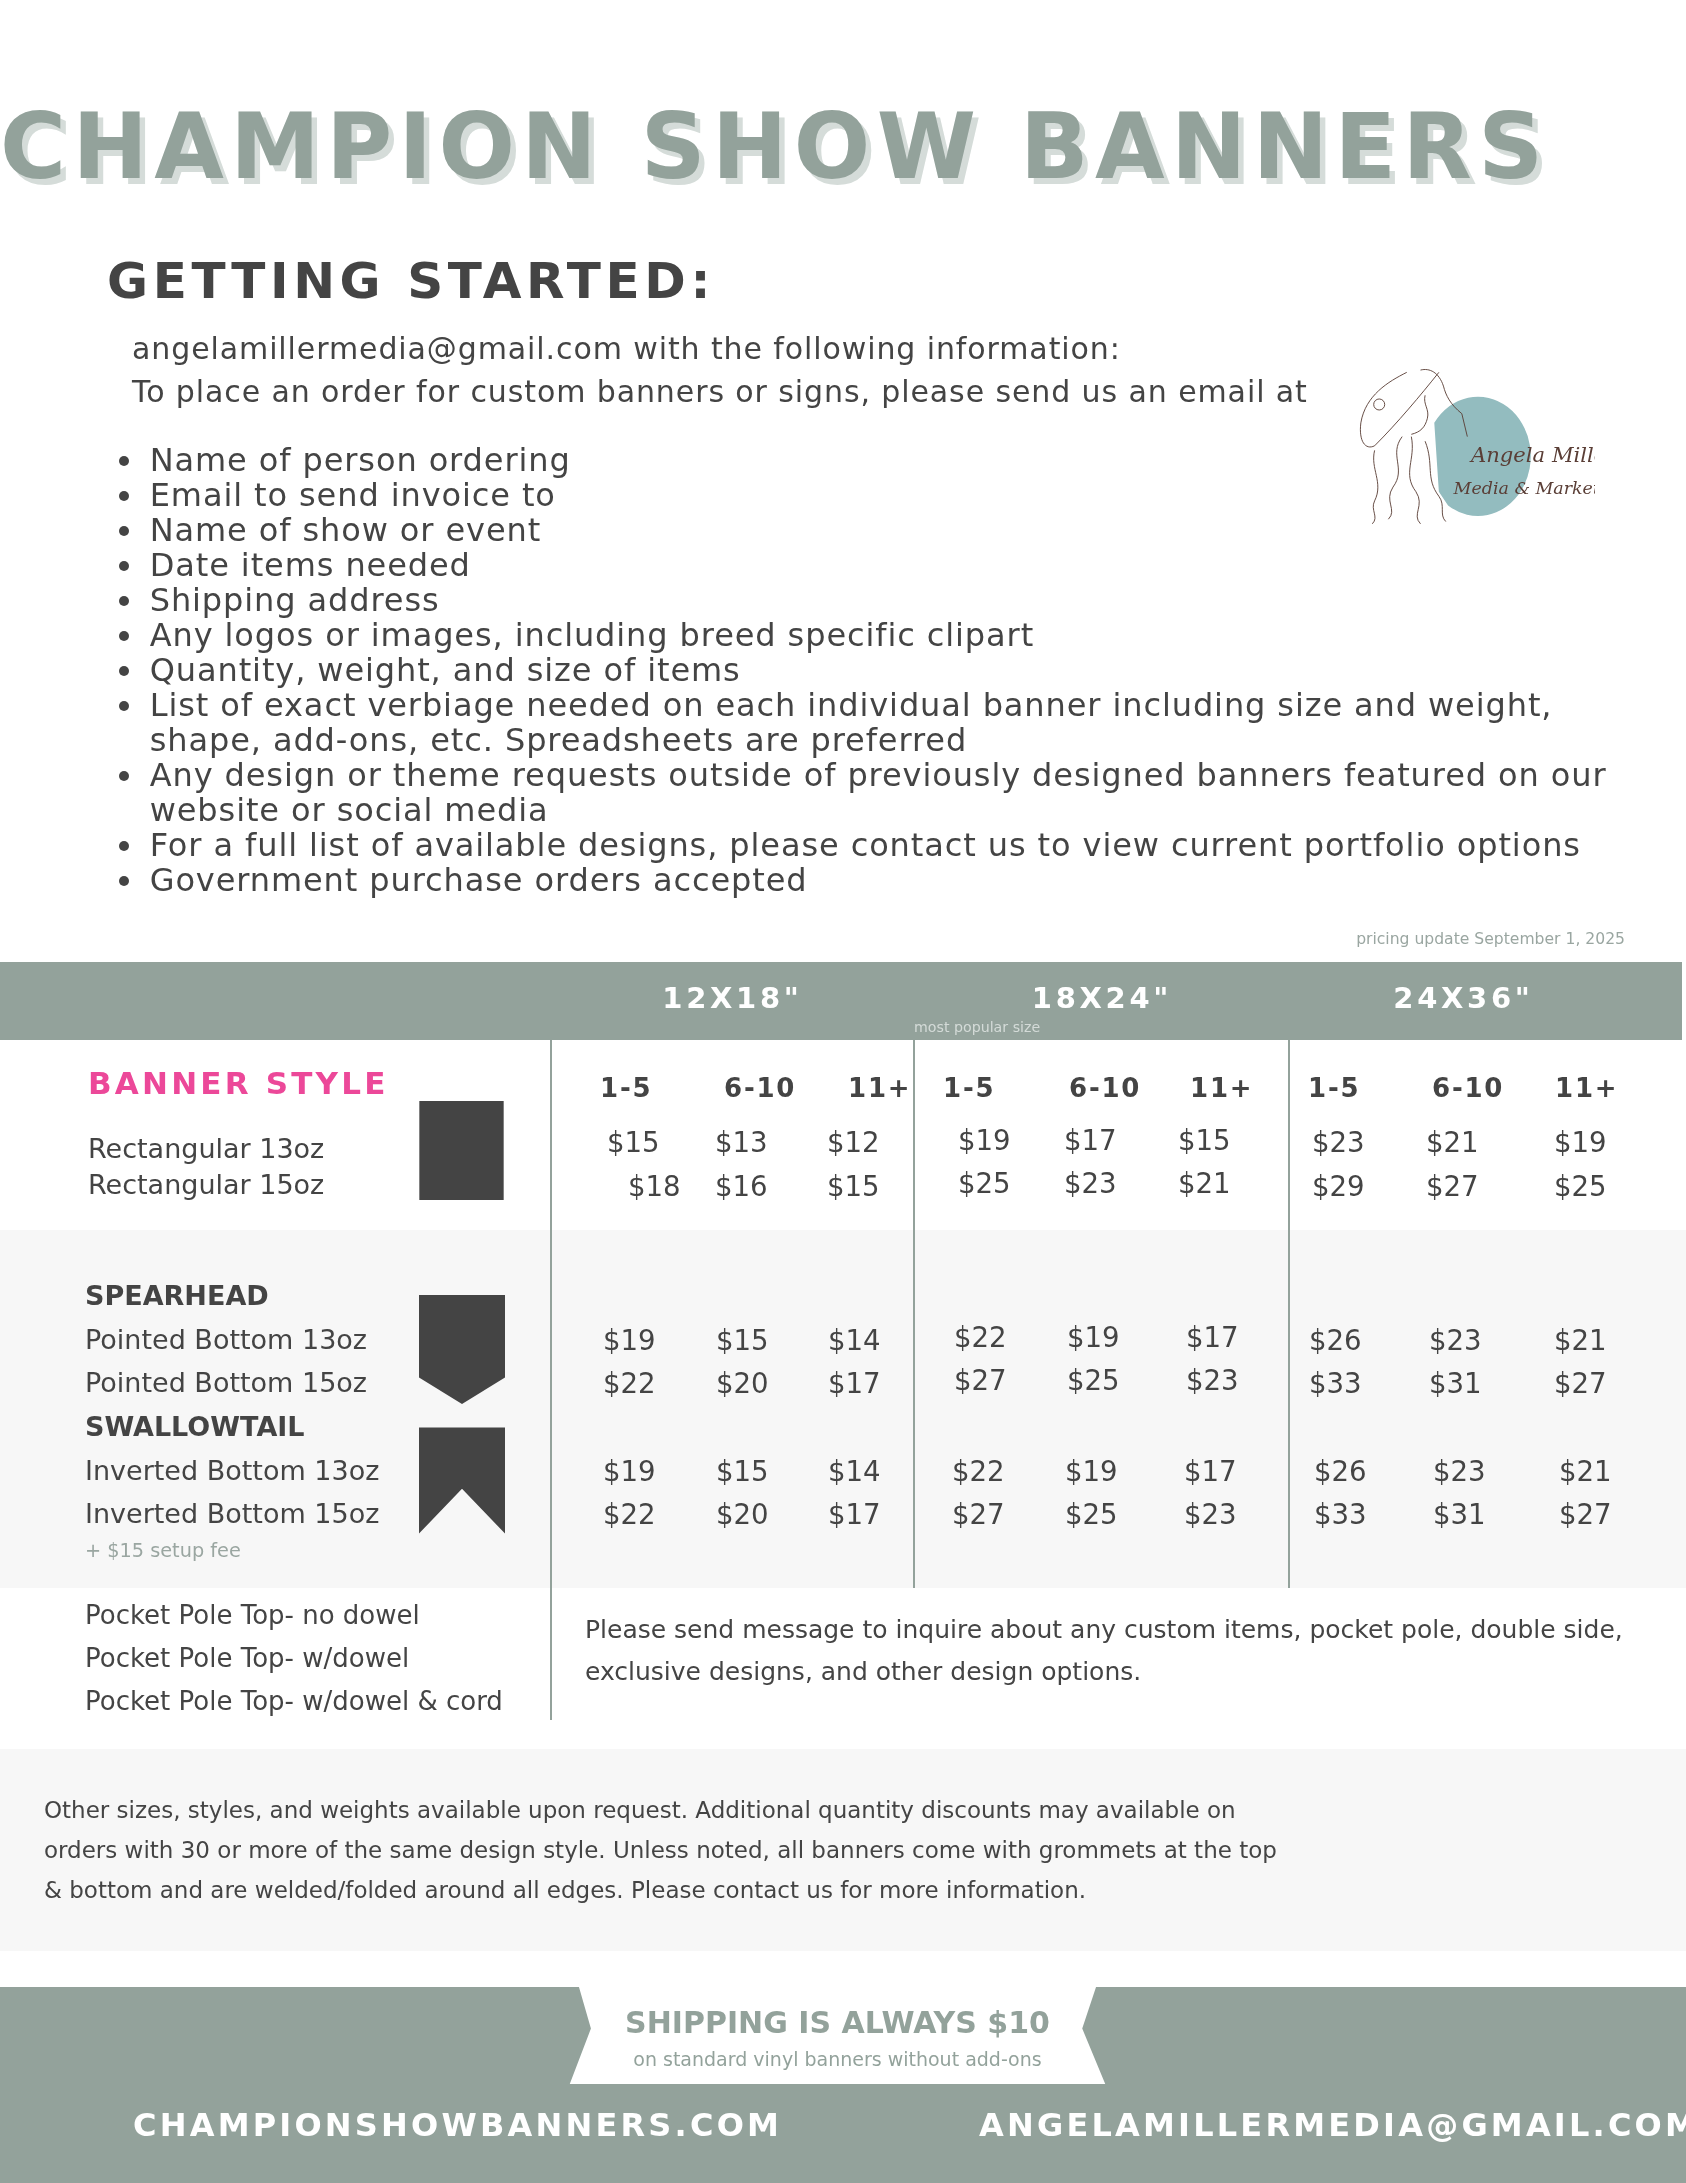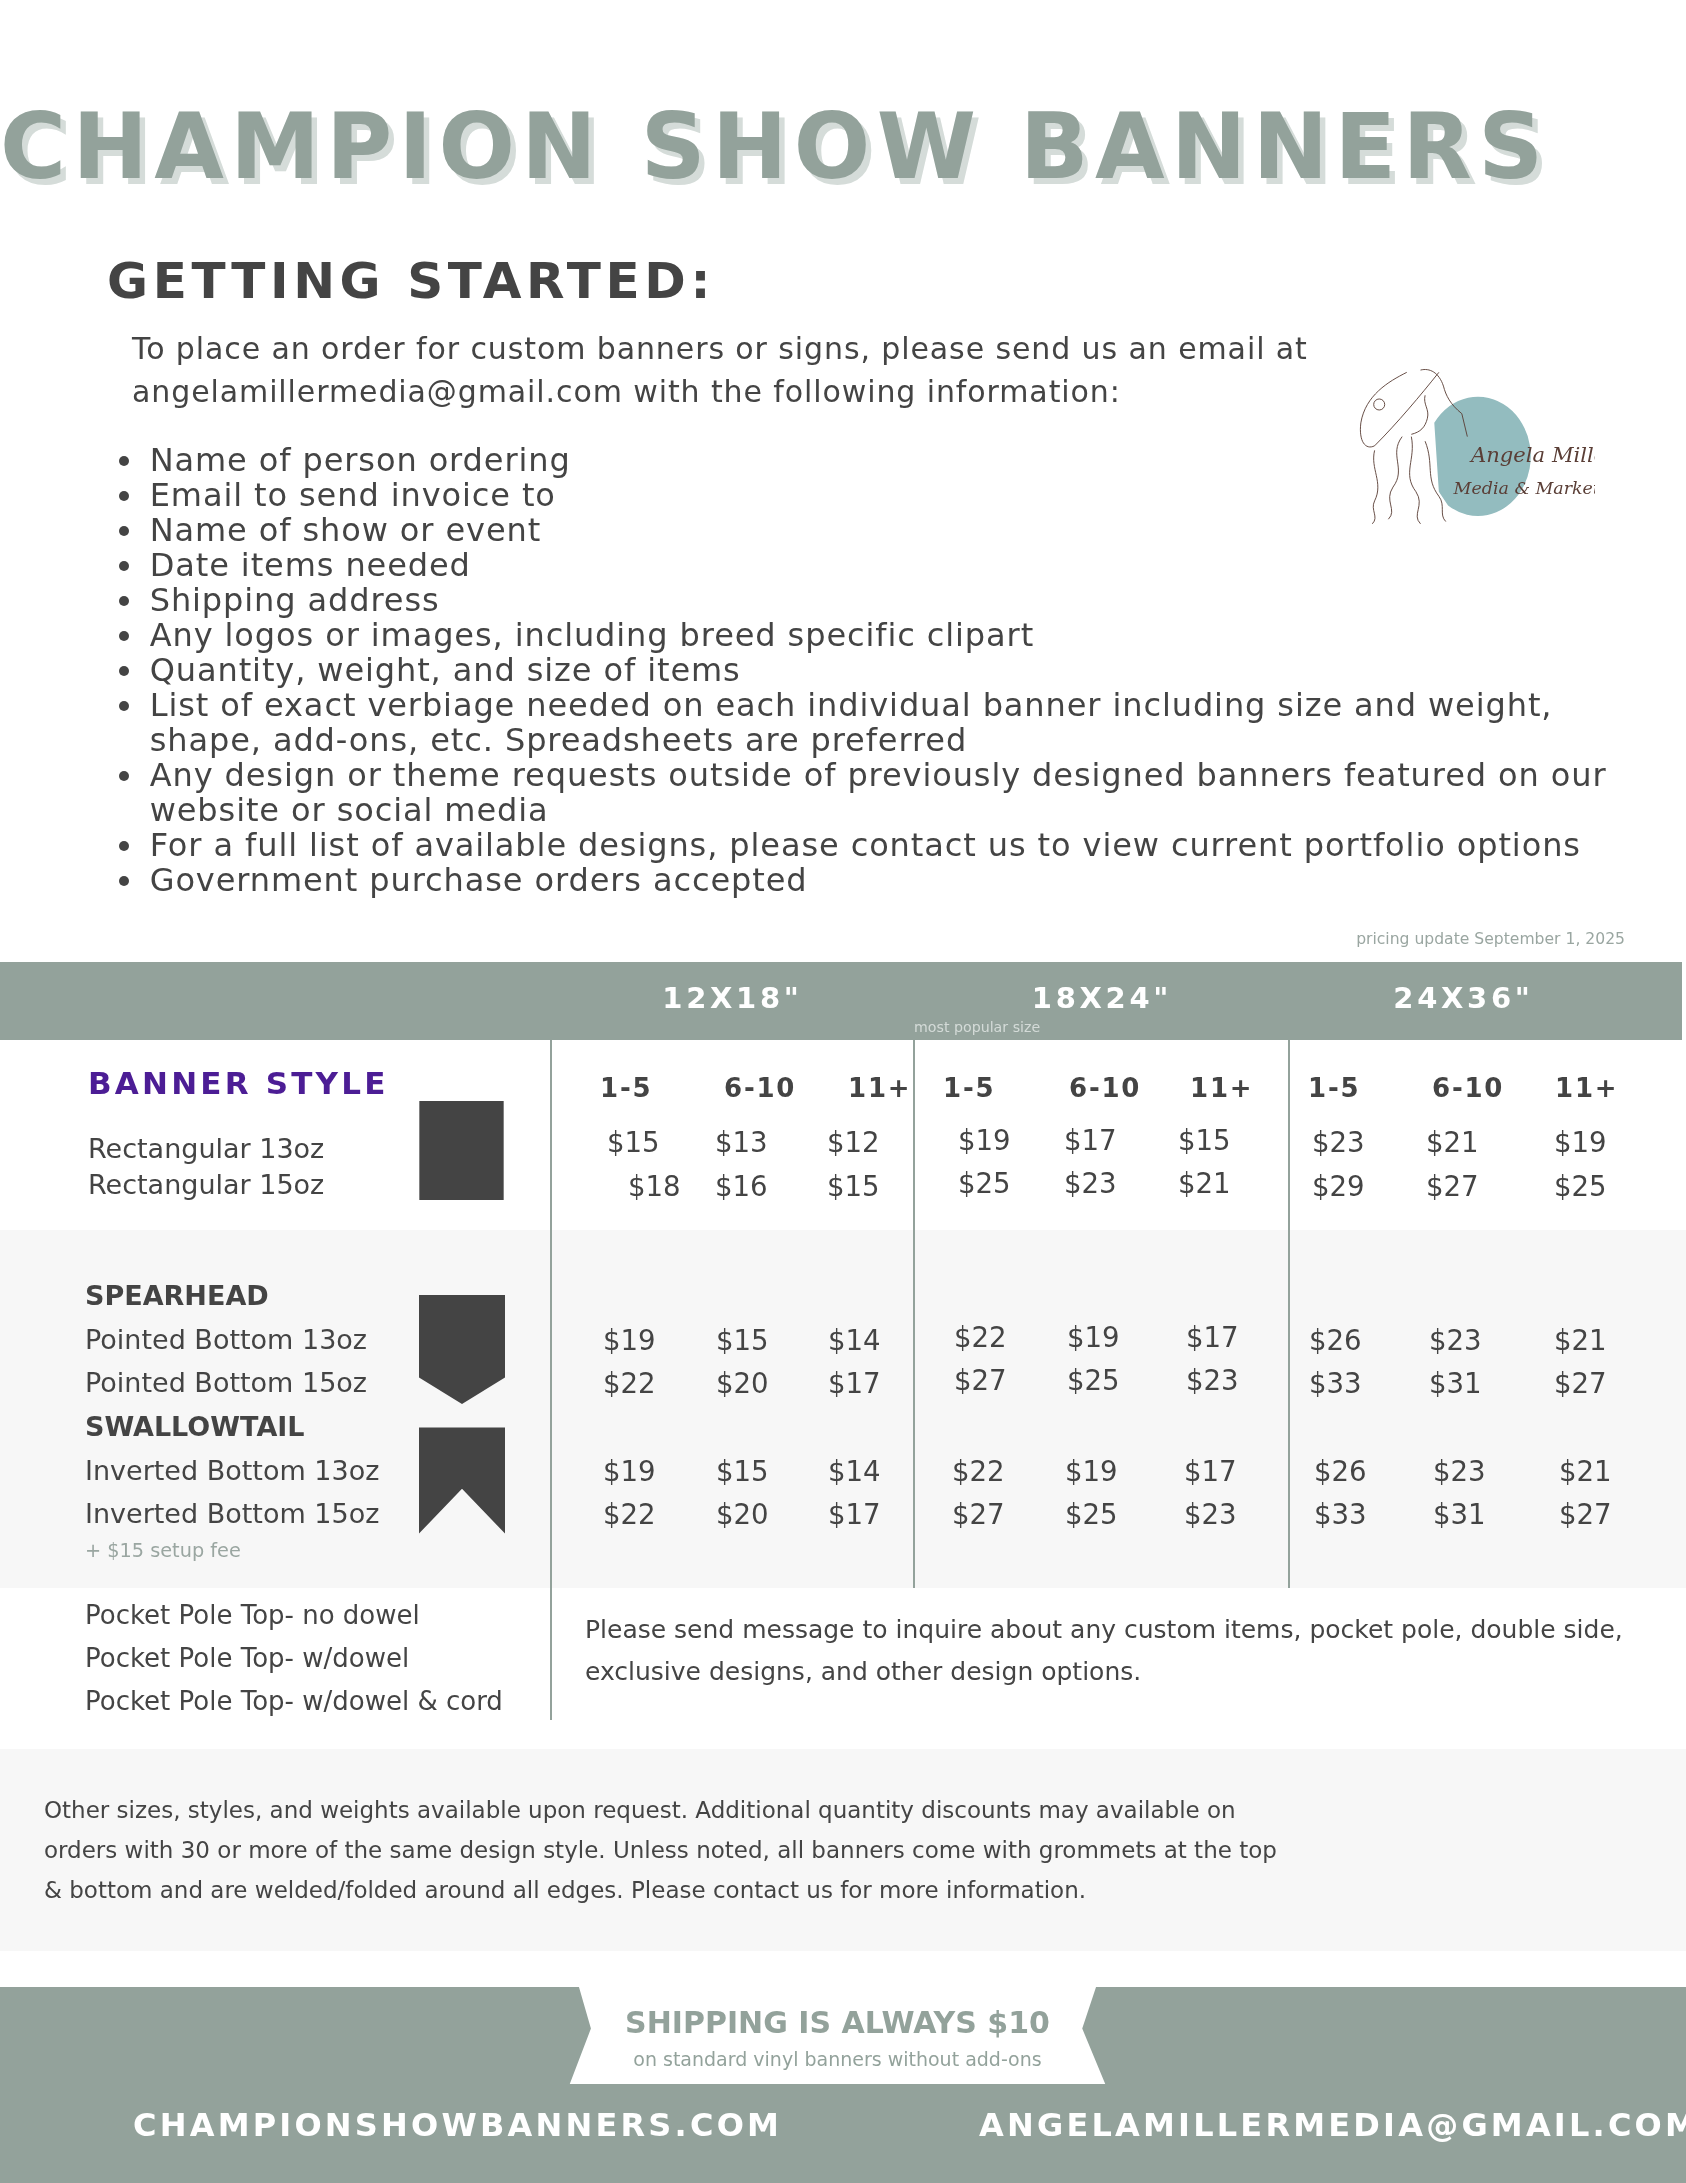--- a/index.html
+++ b/index.html
@@ -19,41 +19,41 @@
   .size-label { top:981px; font-size:29px; font-weight:bold; letter-spacing:3.7px; color:#ffffff; text-align:center; }
   #popular { top:1019px; font-size:14.2px; color:#d4dbd8; text-align:left; }
   #sec-rect { left:0; top:1040px; width:1687px; height:189px; background:#ffffff; }
   #sec-shape { left:0; top:1230px; width:1687px; height:359px; background:#f7f7f7; }
   #sec-pocket { left:0; top:1588px; width:1687px; height:161px; background:#ffffff; }
   .vline { width:1.8px; background:#93a29b; }
   .tier { font-size:26px; font-weight:bold; letter-spacing:1.8px; color:#444444; }
   .price { font-size:27.6px; color:#444444; }
   .style-label { font-size:27px; color:#444444; }
   .style-head { font-size:27px; font-weight:bold; color:#444444; }
-  #banner-style-head { left:88px; top:1065px; font-size:31px; font-weight:bold; letter-spacing:3.2px; color:#4c1d95; }
+  #banner-style-head { left:88px; top:1065px; font-size:31px; font-weight:bold; letter-spacing:3.2px; color:#ec4899; }
   #setup-fee { left:85px; top:1539px; font-size:19.3px; color:#9aa6a1; }
   .pocket { font-size:26px; color:#444444; }
   #inquiry { left:585px; top:1609px; width:1057px; font-size:25px; line-height:42px; color:#444444; }
   #info-panel { left:0; top:1749px; width:1687px; height:202px; background:#f7f7f7; }
   #info-text { left:44px; top:1790px; width:1600px; font-size:23px; line-height:40px; color:#444444; }
   #footer { left:0; top:1987px; width:1687px; height:197px; background:#93a29b; }
   #ribbon { left:567px; top:1987px; width:541px; height:97px; }
   #ship-title { left:567px; width:541px; top:2005px; text-align:center; font-size:30px; font-weight:bold; color:#93a29b; }
   #ship-sub { left:567px; width:541px; top:2048px; text-align:center; font-size:19px; color:#93a29b; }
   .footer-link { top:2106px; font-size:32px; font-weight:bold; letter-spacing:3.2px; color:#ffffff; }
 </style>
 </head>
 <body>
 
 <div id="title" class="abs">CHAMPION SHOW BANNERS</div>
 
 <div id="gs-heading" class="abs">GETTING STARTED:</div>
 <div id="intro" class="abs">
+  <div>angelamillermedia@gmail.com with the following information:</div>
   <div>To place an order for custom banners or signs, please send us an email at</div>
-  <div>angelamillermedia@gmail.com with the following information:</div>
 </div>
 <ul id="bullets" class="abs">
   <li>Name of person ordering</li>
   <li>Email to send invoice to</li>
   <li>Name of show or event</li>
   <li>Date items needed</li>
   <li>Shipping address</li>
   <li>Any logos or images, including breed specific clipart</li>
   <li>Quantity, weight, and size of items</li>
   <li>List of exact verbiage needed on each individual banner including size and weight, shape, add-ons, etc. Spreadsheets are preferred</li>

